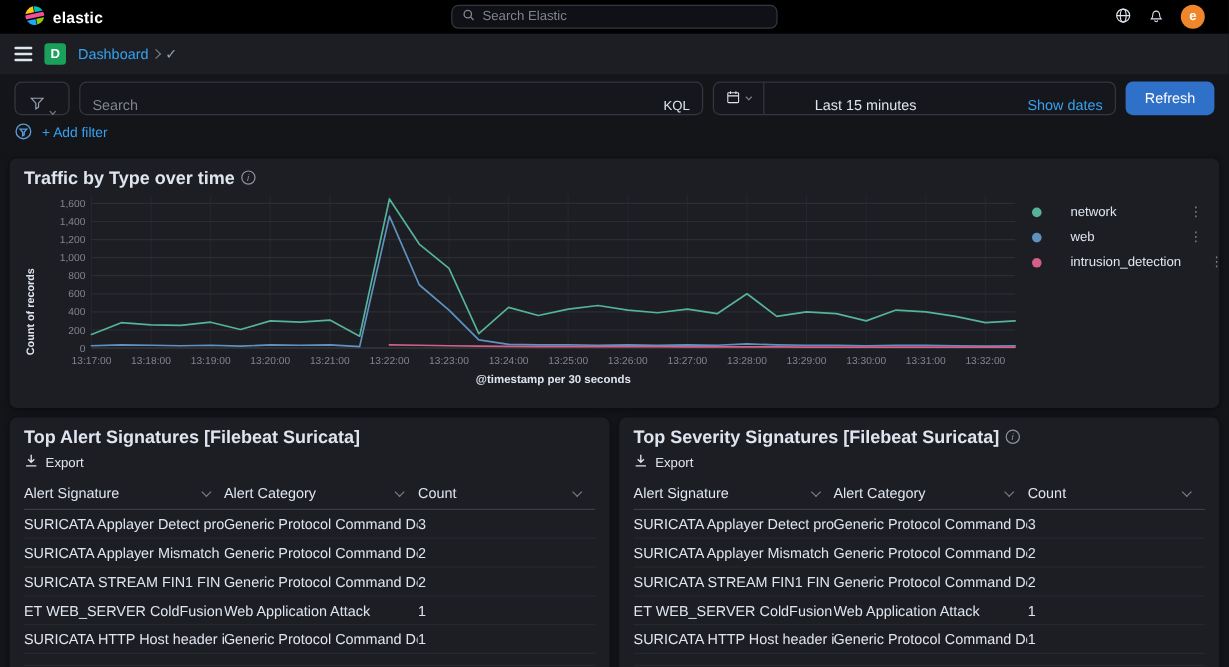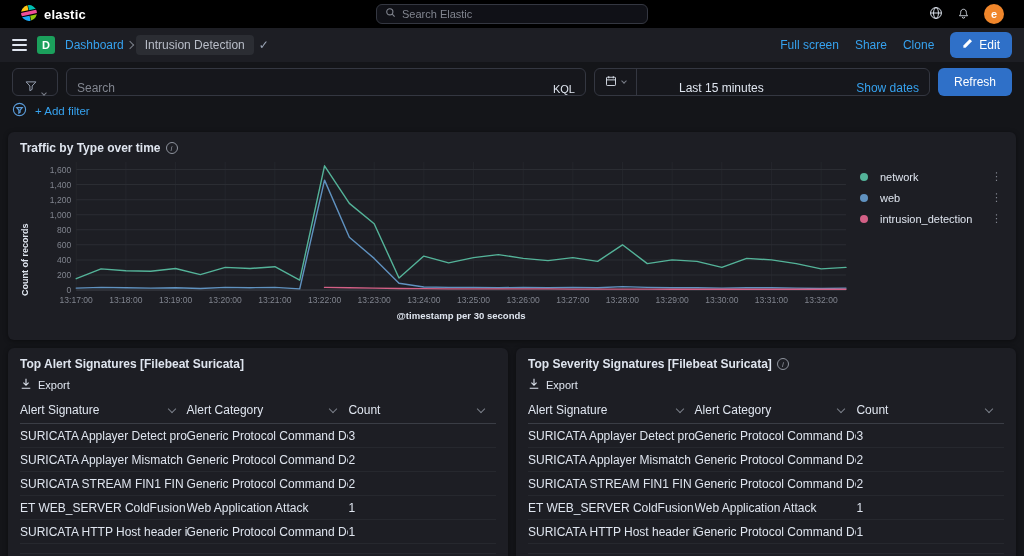--- a/index.html
+++ b/index.html
@@ -56,29 +56,29 @@
   .refresh-btn { height:28px; padding:0 16px; }
 
   
   .filter-row { display:flex; align-items:center; gap:8px; padding:2px 12px 6px; }
   .add-filter { color:#36a2ef; font-size:11.5px; }
 
   
   .panel { background:#1d1e24; border-radius:6px; box-shadow:0 1px 5px rgba(0,0,0,.45); }
   .chart-panel { margin:6px 8px 0; height:208px; padding:8px 12px; }
   .panel-title-row { display:flex; align-items:center; gap:5px; height:16px; }
-  .panel-title { font-size:12px; font-weight:bold; color:#dfe5ef;text-align:right; }
+  .panel-title { font-size:15px; font-weight:bold; color:#dfe5ef;text-align:right; }
   .info-icon { width:12px; height:12px; border:1px solid #8e939d; border-radius:50%; color:#8e939d; font-size:8px;
     display:inline-flex; align-items:center; justify-content:center; font-style:italic; }
   .chart-body { display:flex; }
   .y-title { writing-mode:vertical-rl; transform:rotate(180deg); height:140px; display:flex; align-items:center;
     font-size:9px; font-weight:bold; color:#dfe5ef; }
   #traffic-chart { flex:1; height:168px; }
   .legend { width:150px; padding:14px 0 0 6px; display:flex; flex-direction:column; gap:8px; }
-  .legend-item { display:flex; align-items:center; gap:12px; font-size:11px; color:#dfe5ef; }
+  .legend-item { display:flex; align-items:center; gap:24px; font-size:11px; color:#dfe5ef; }
   .dot { width:8px; height:8px; border-radius:50%; flex:none; }
   .kebab { margin-left:auto; color:#81858f; padding-right:2px; }
 
   
   .tables-row { display:flex; gap:8px; margin:8px 8px 0; height:218px; }
   .table-panel { flex:1; padding:8px 12px; overflow:hidden; }
   .export-row { display:flex; align-items:center; gap:6px; margin:6px 0 6px; font-size:11px; color:#dfe5ef; }
   .thead { display:flex; font-weight:normal; font-size:12px; border-bottom:1px solid #3a3d45; padding:5px 0 6px; }
   .trow { display:flex; font-size:12px; padding:4.5px 0; border-bottom:1px solid #26282e; }
   .c1 { width:35%; } .c2 { width:34%; } .c3 { flex:1; }
@@ -138,35 +138,21 @@
 <div class="nav-bar" data-interactable="false">
   <span class="burger" data-interactable="true">
       <span></span>
       <span></span>
       <span></span>
     </span>
   <span class="dep-badge" data-interactable="true">D</span>
   <span class="crumbs" data-interactable="false">
     <span class="crumb-link" data-interactable="true">Dashboard</span>
     <span class="chev right" data-interactable="false"></span>
-    <span class="crumb-pill" data-interactable="true">Intrusion Detection</span>
     <span class="saved-check" data-interactable="false">✓</span>
-  </span>
-  <span class="nav-actions" data-interactable="false">
-    <span class="nav-link" data-interactable="true">Full screen</span>
-    <span class="nav-link" data-interactable="true">Share</span>
-    <span class="nav-link" data-interactable="true">Clone</span>
-    <button class="btn-primary" data-interactable="true">
-      <span data-interactable="false">
-        <svg width="11" height="11" viewBox="0 0 16 16">
-            <path d="M11.3 1.5l3.2 3.2L5.2 14H2v-3.2z" fill="#fff"></path>
-          </svg>
-      </span>
-      <span data-interactable="false">Edit</span>
-    </button>
   </span>
 </div>
 
 <div class="query-bar" data-interactable="false">
   <div class="ctl saved-query-btn" data-interactable="true">
     <span data-interactable="false">
       <svg width="12" height="12" viewBox="0 0 16 16" fill="none" stroke="#98a2b3" stroke-width="1.3">
         <path d="M1.5 2.5h13l-5 5.5v4.5l-3 1.8V8z"></path>
       </svg>
     </span>

